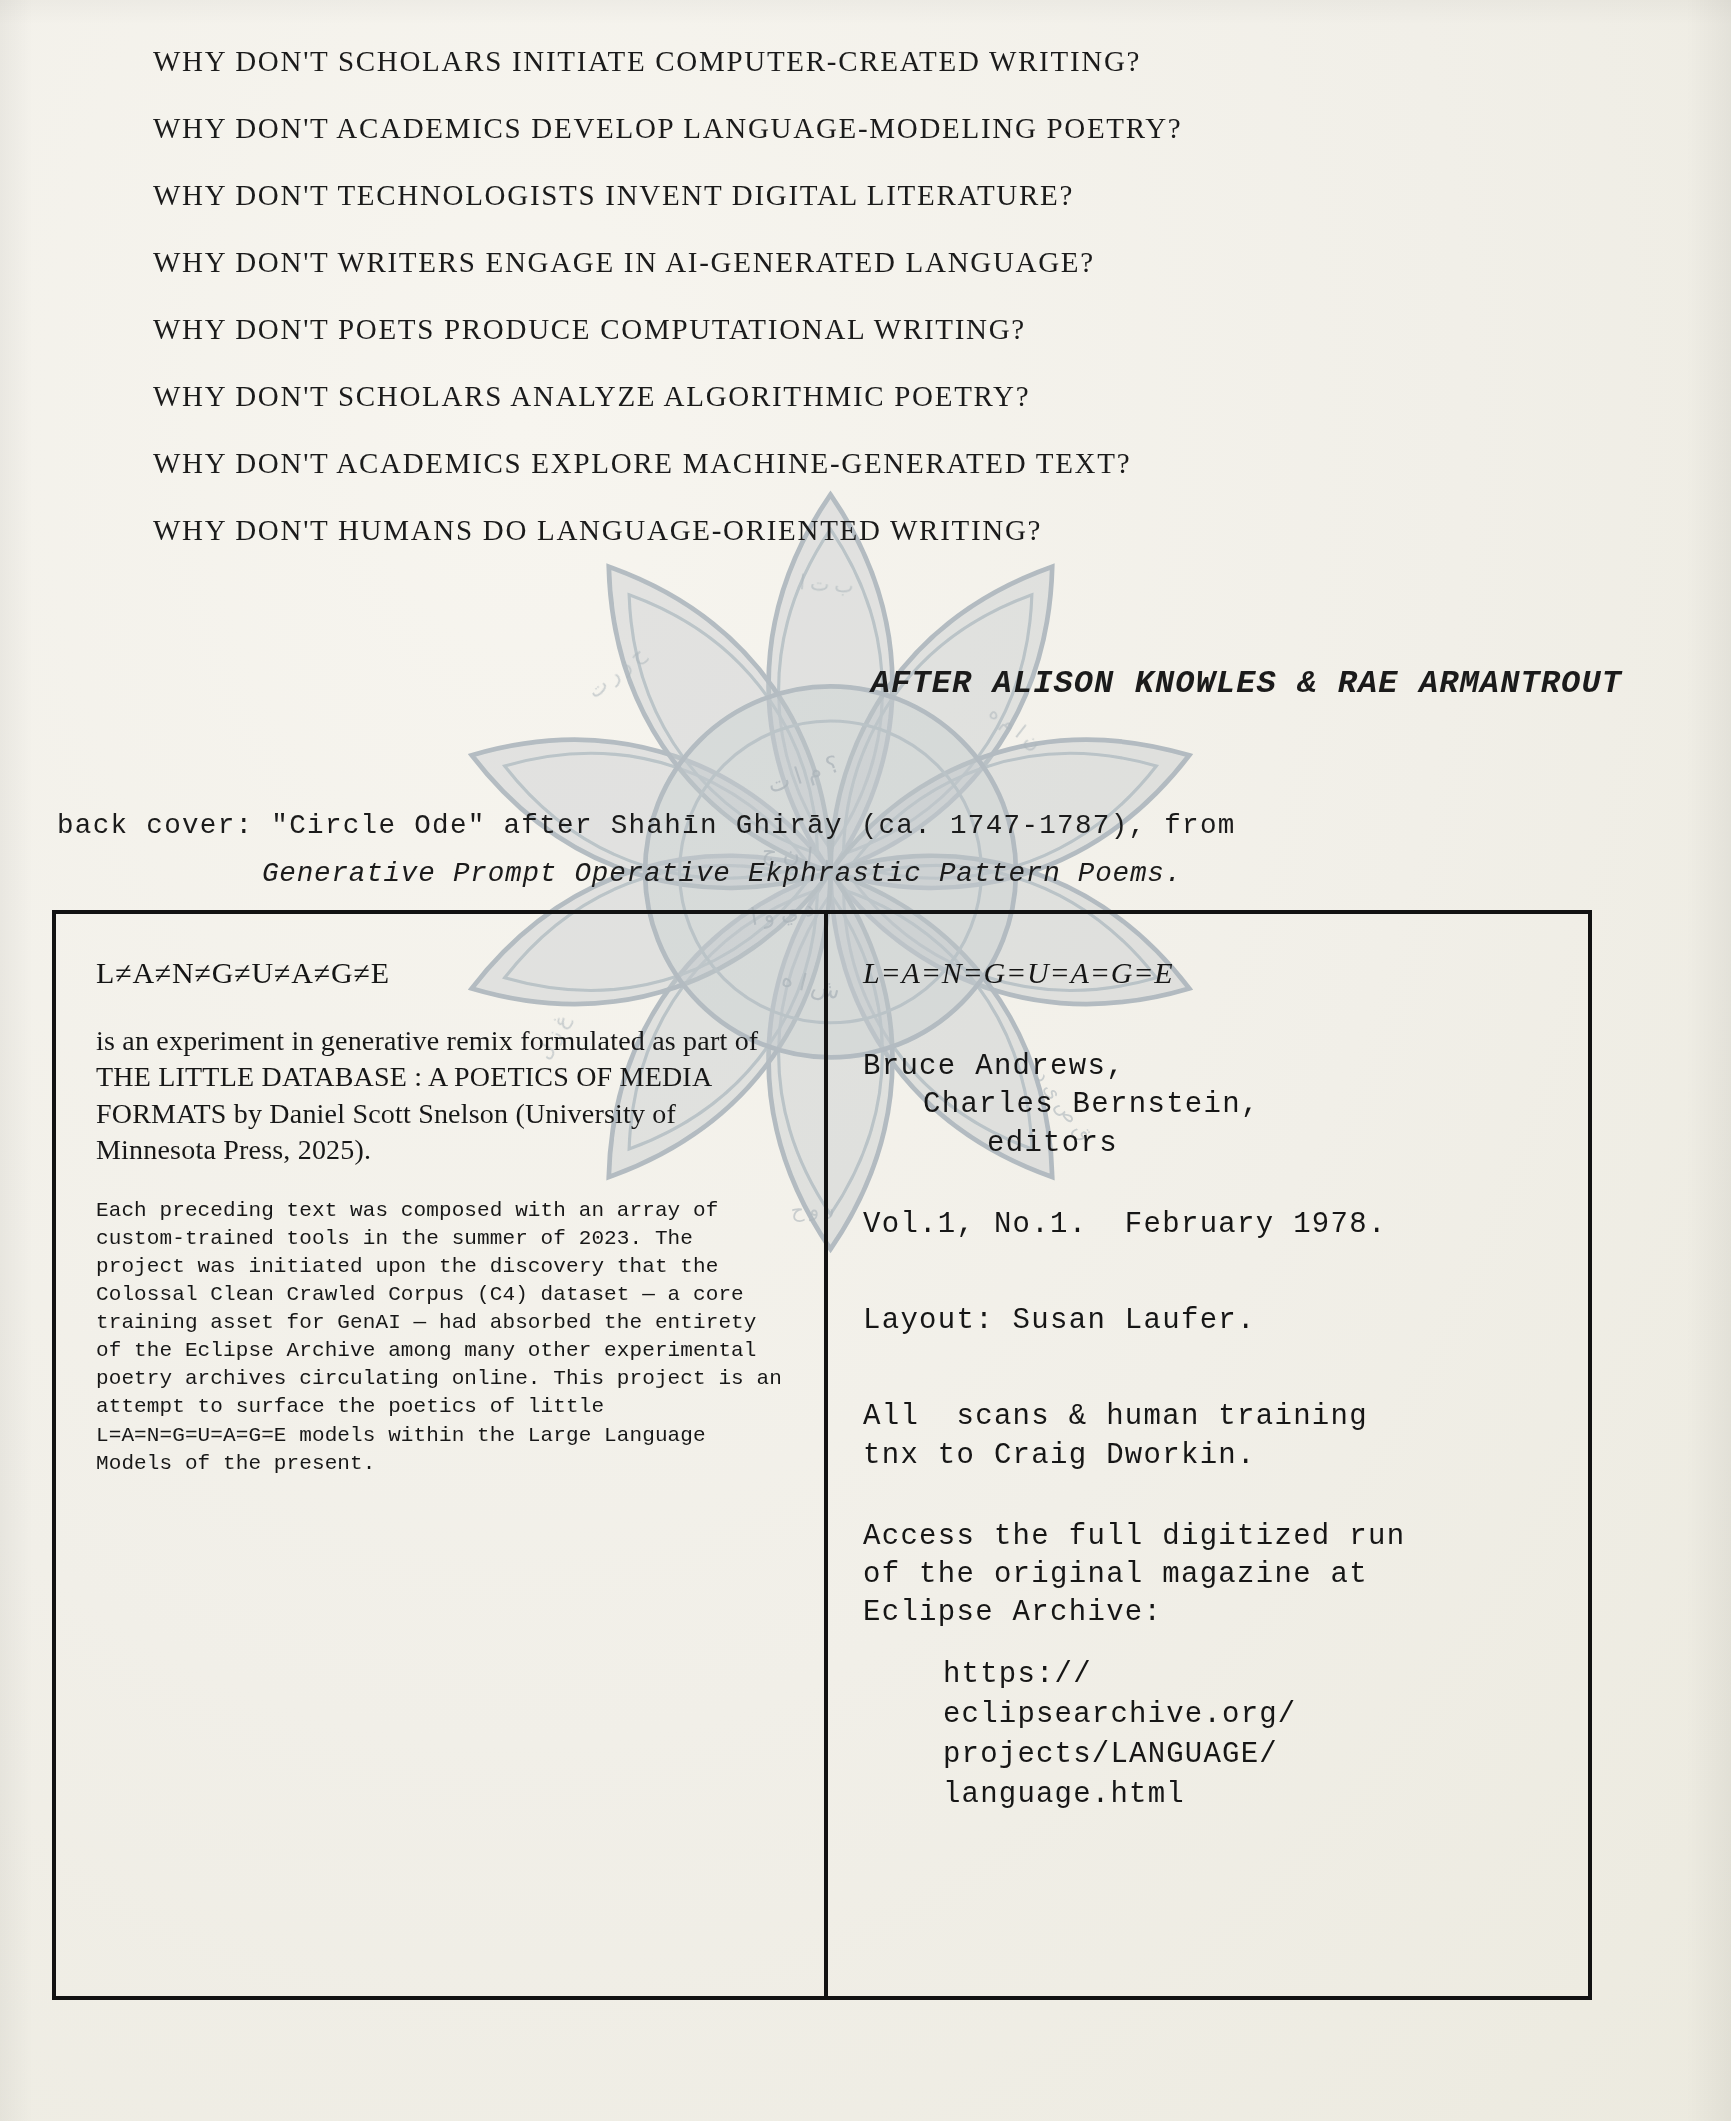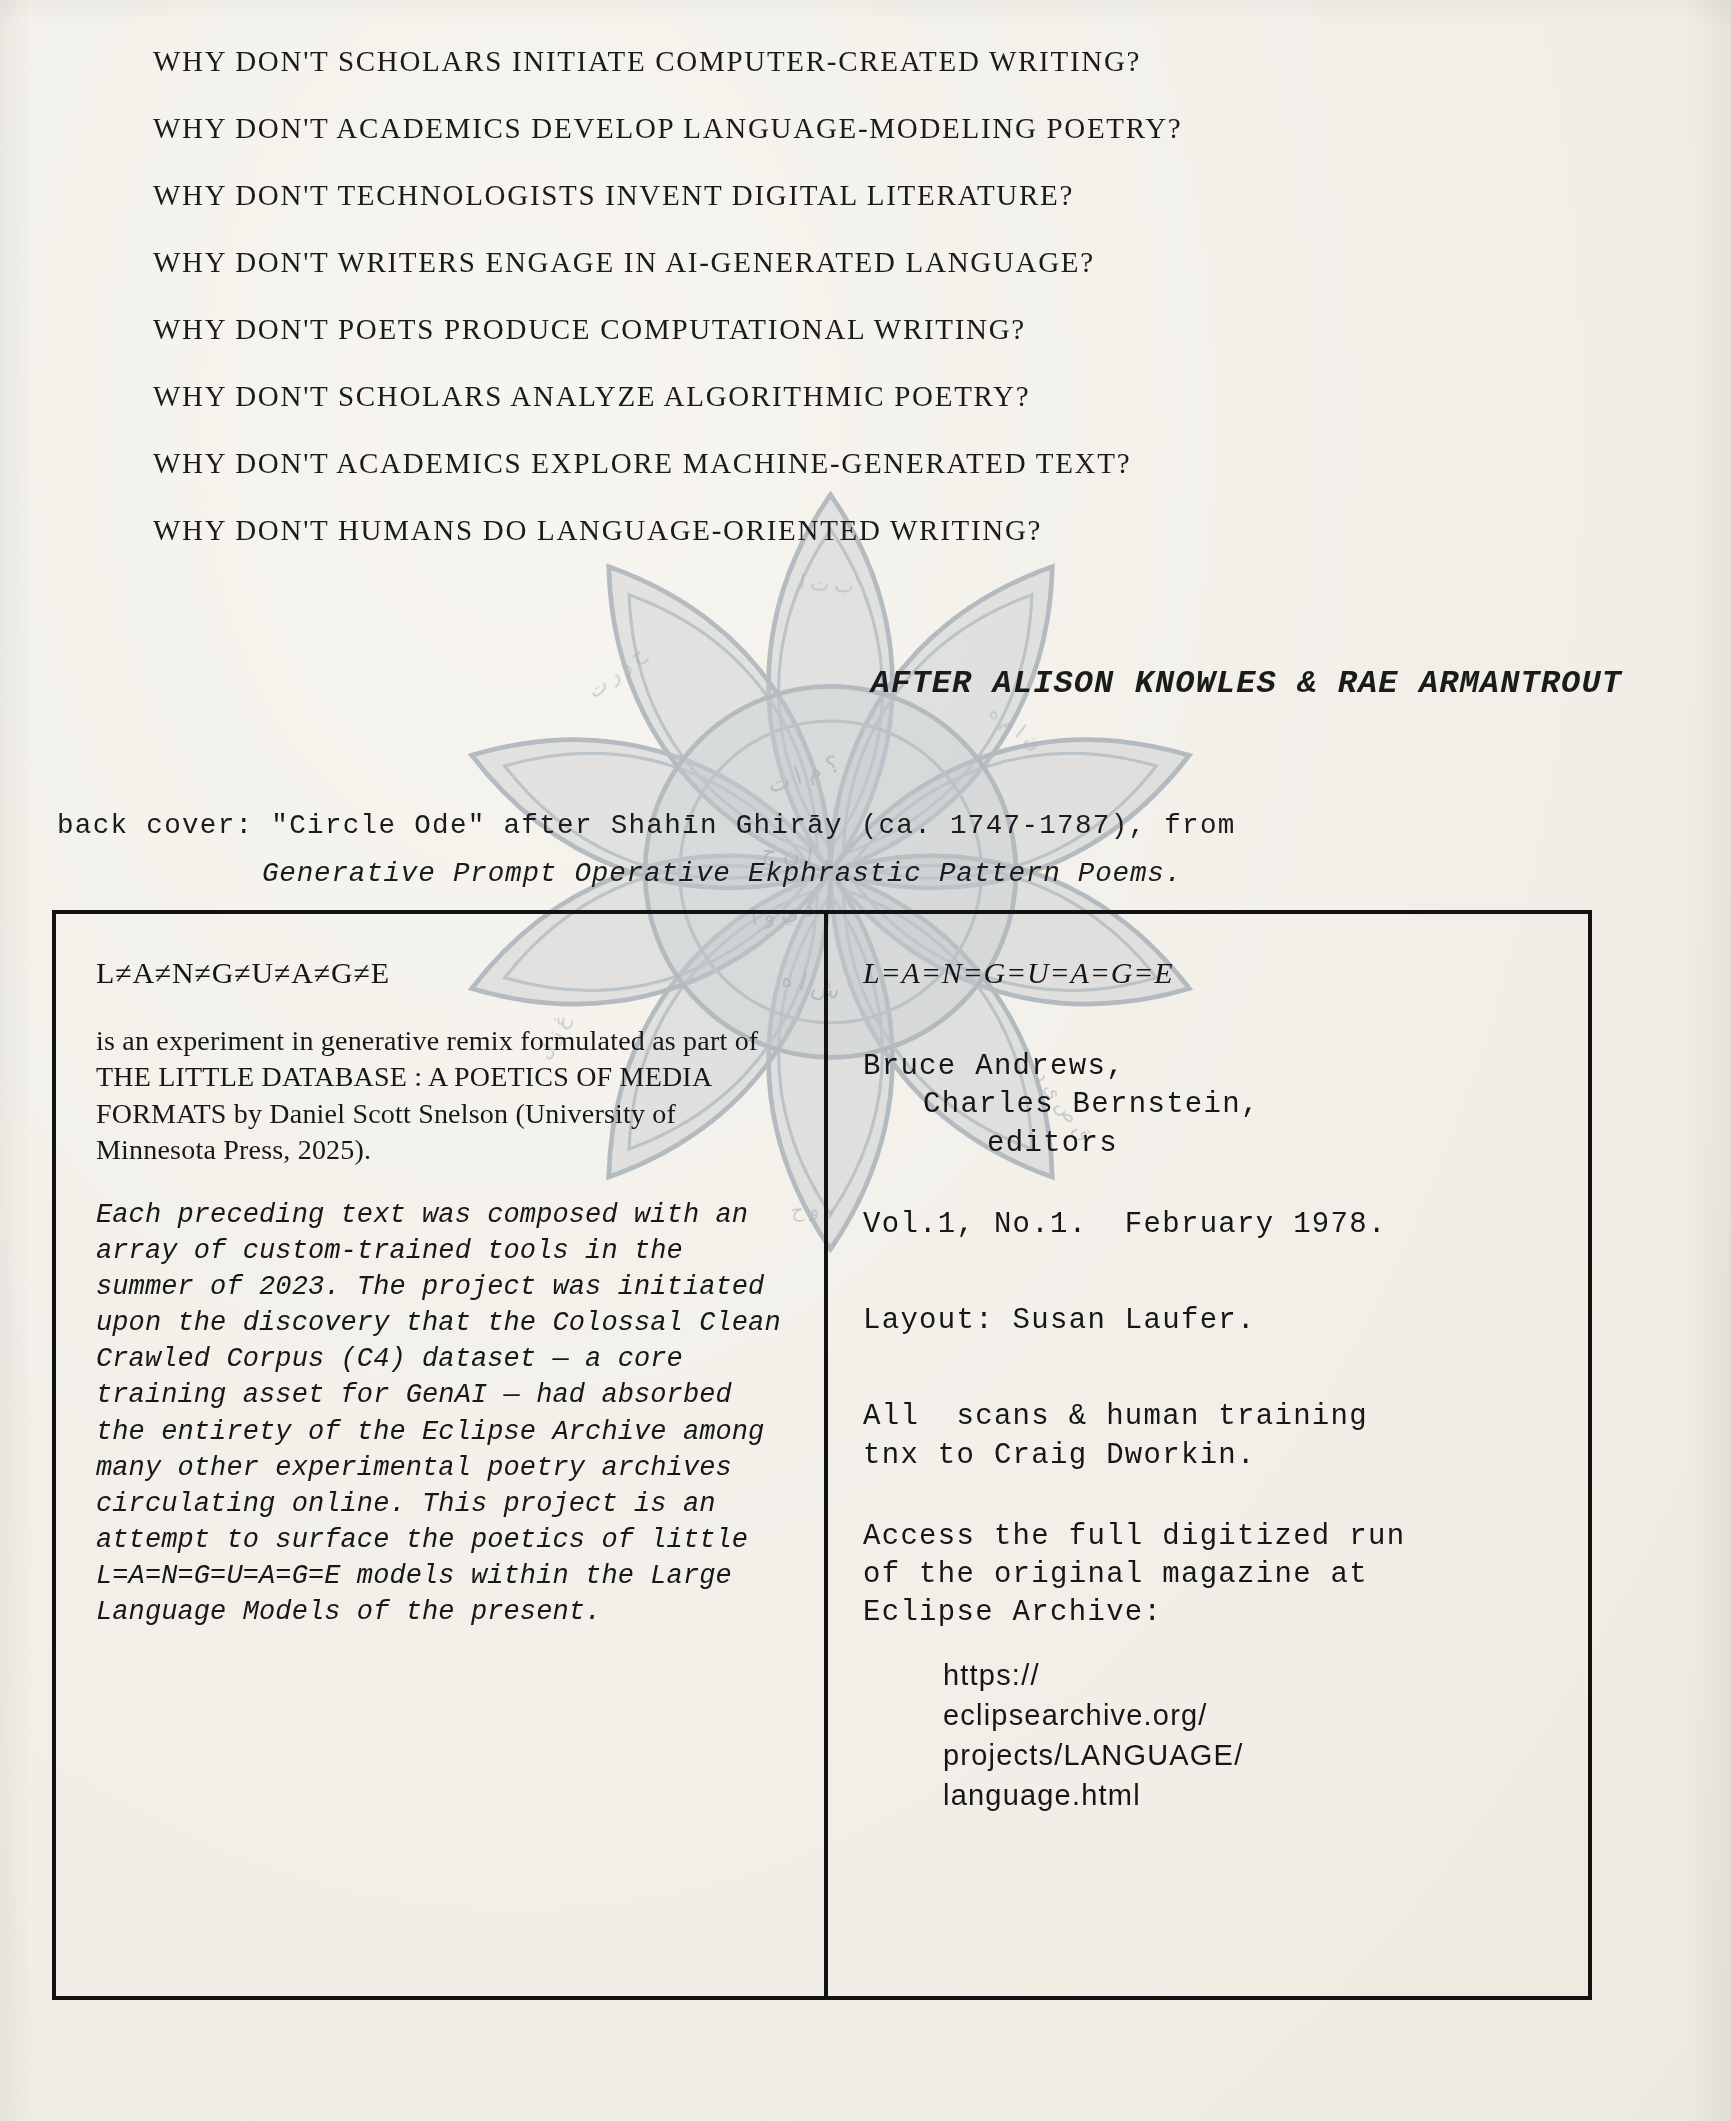--- a/index.html
+++ b/index.html
@@ -143,41 +143,40 @@
   .blurb {
     font-family: "Liberation Serif", serif;
     font-size: 28px;
     line-height: 1.30;
     color: #171717;
     margin-bottom: 28px;
     letter-spacing: 0.2px;
   }
   .blurb.mono {
     font-family: "Liberation Mono", monospace;
-    font-size: 27px;
+    font-size: 21px;
     line-height: 1.34;
     letter-spacing: 0.1px;
-    font-style: italic;
   }
 
   .right-line {
     font-family: "Liberation Mono", monospace;
     font-size: 29px;
     letter-spacing: 1.3px;
     color: #161616;
     line-height: 1.32;
     white-space: pre-wrap;
   }
   .gap-s { height: 22px; }
   .gap-m { height: 43px; }
   .gap-l { height: 58px; }
   .indent-1 { padding-left: 60px; }
   .indent-2 { padding-left: 124px; }
   .url-block {
-    font-family: Liberation Sans, sans-serif;
+    font-family: Liberation Mono, monospace;
     font-size: 29px;
     letter-spacing: 1.2px;
     line-height: 1.38;
     color: #161616;
     padding-left: 80px;
     white-space: pre-wrap;
     word-break: break-all;
   }
 </style>
 </head>

